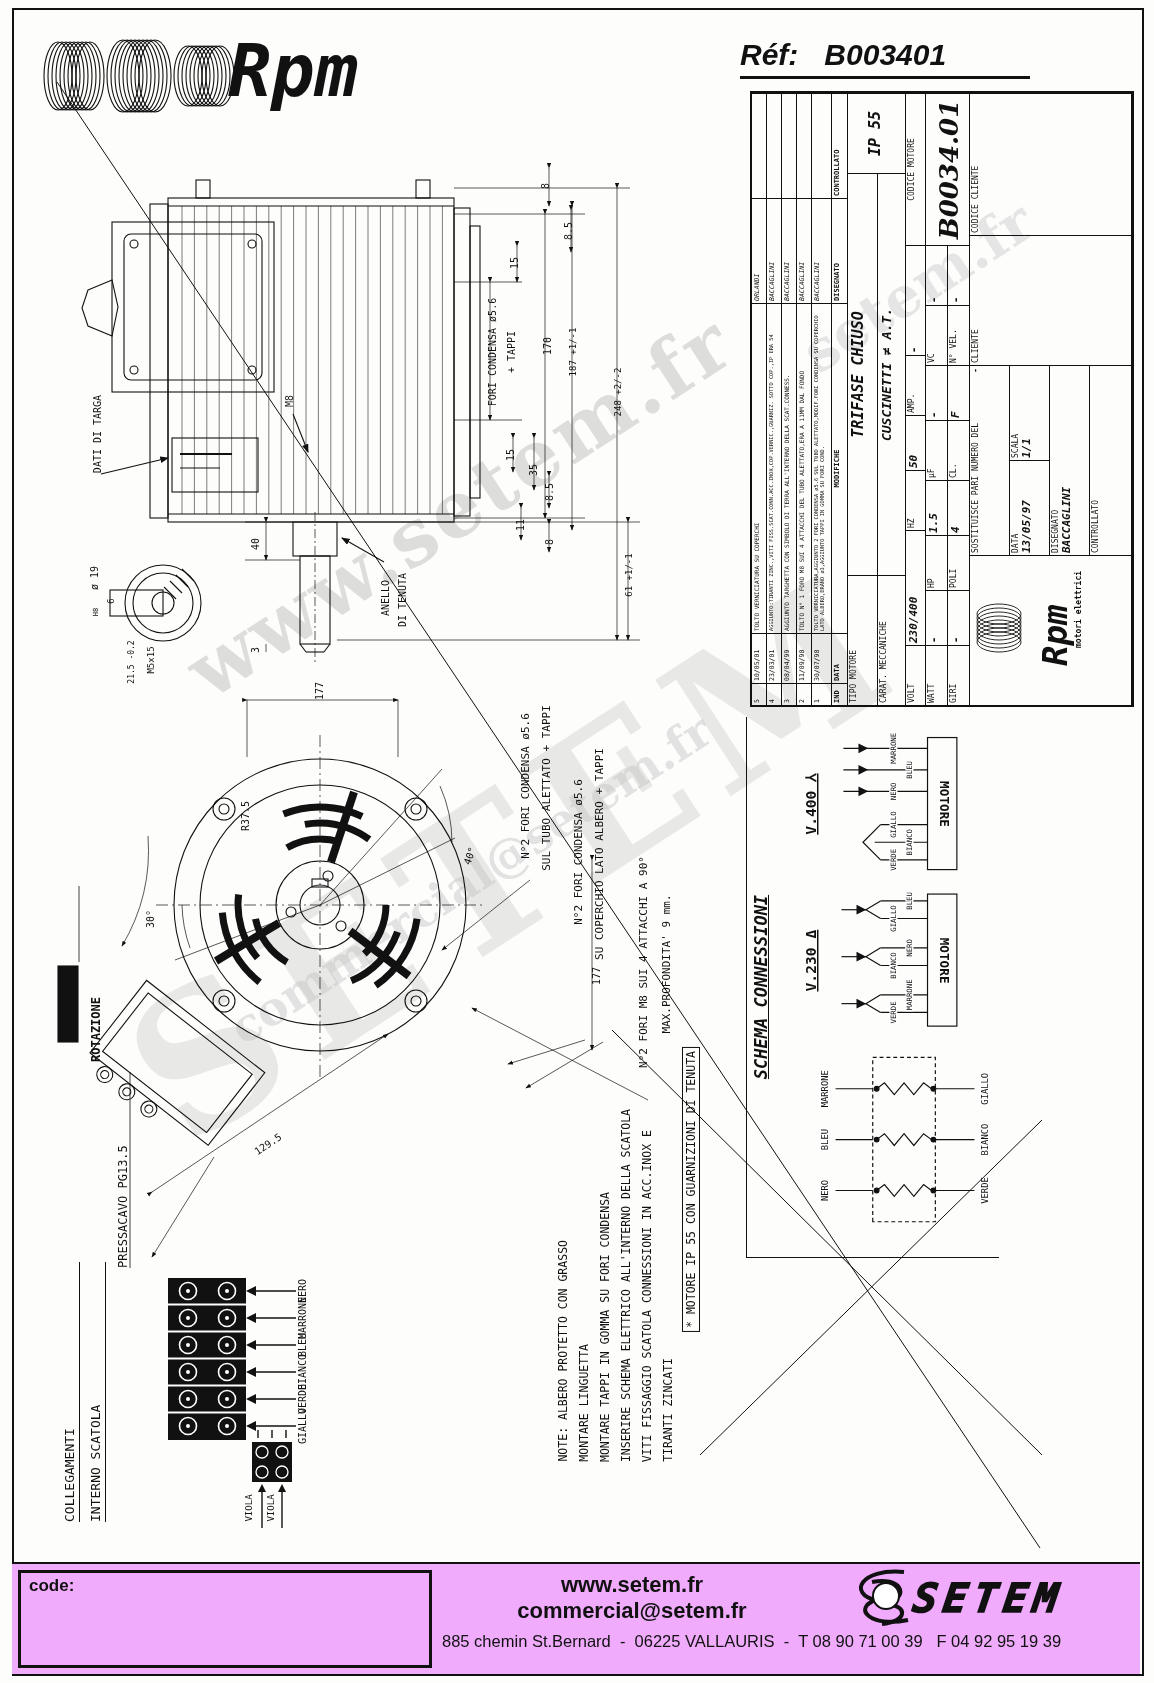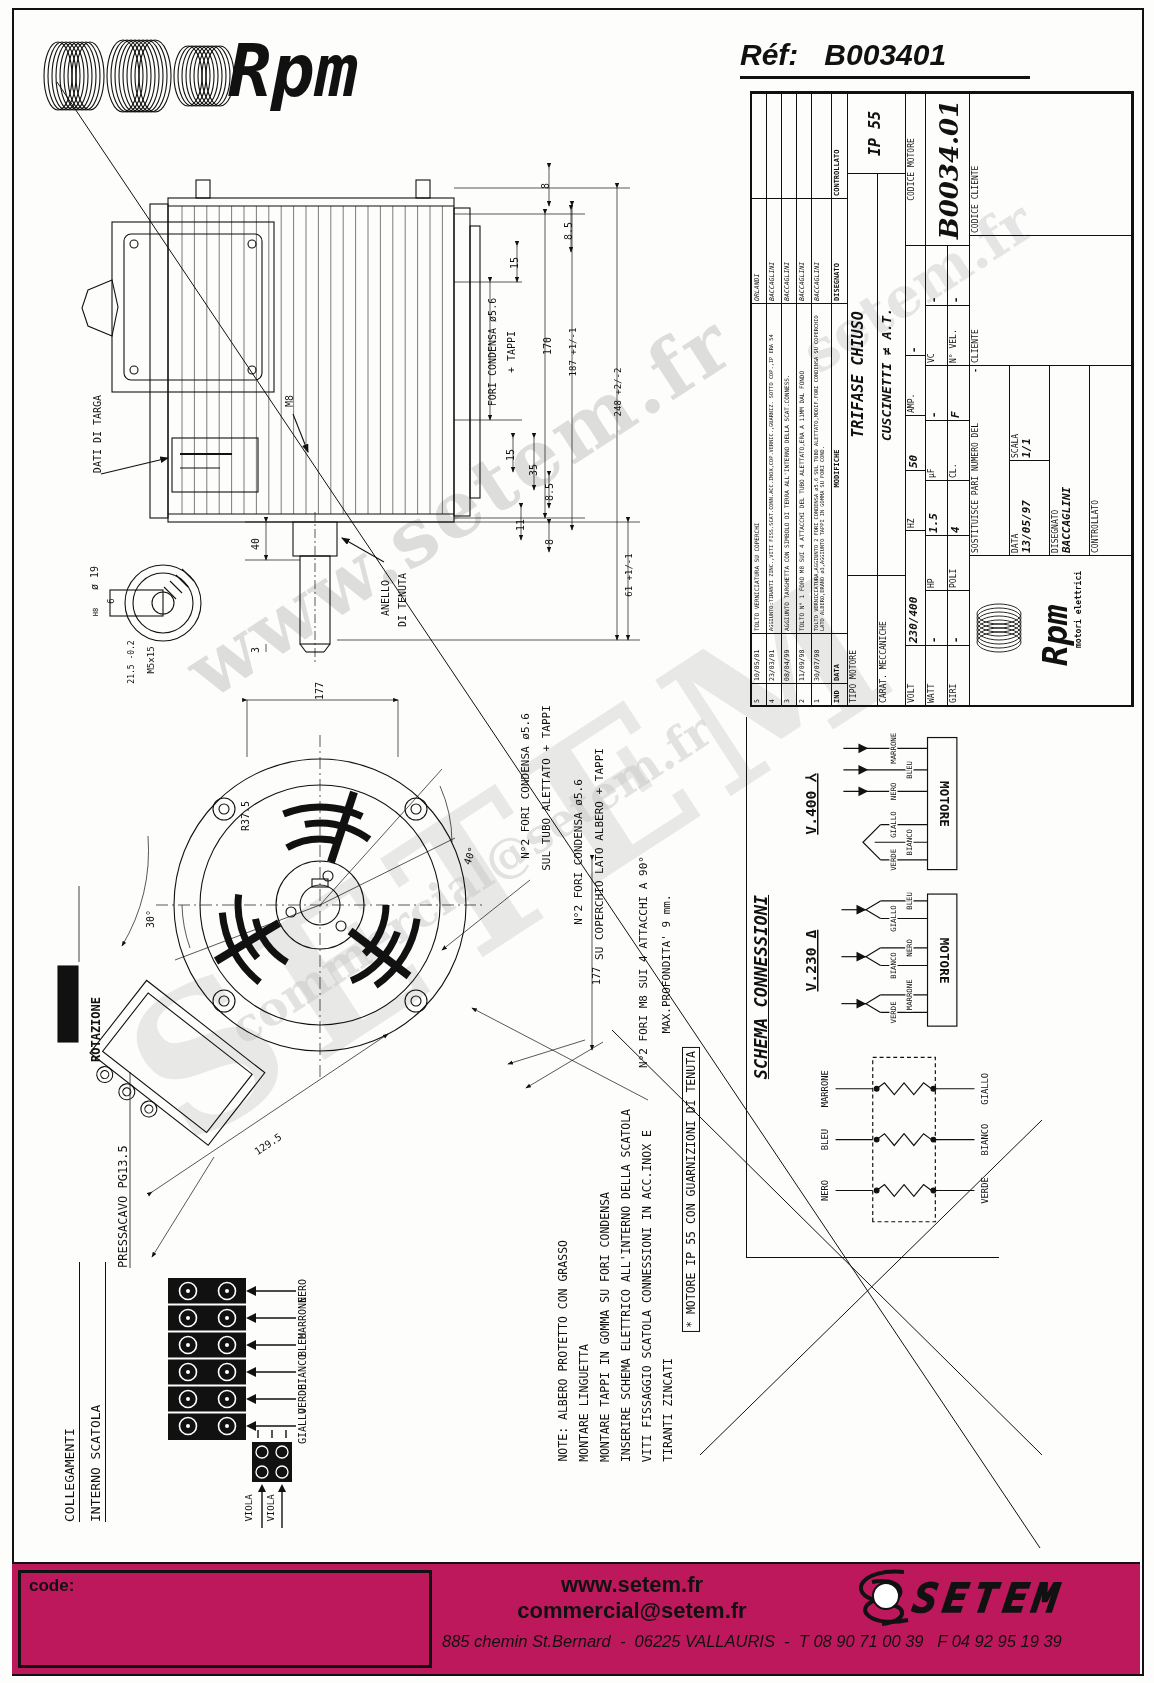--- a/index.html
+++ b/index.html
@@ -594,29 +594,29 @@
         <line x1="286" y1="1430" x2="286" y2="1438"></line>
     </g>
     <g fill="#111">
       <path d="M258 1492 L266 1492 L262 1484 z"></path>
         <path d="M278 1492 L286 1492 L282 1484 z"></path>
     </g>
     <text transform="rotate(-90 252 1508)" x="252" y="1508" font-size="9" text-anchor="middle">VIOLA</text>
     <text transform="rotate(-90 274 1508)" x="274" y="1508" font-size="9" text-anchor="middle">VIOLA</text>
   </svg>
 
-  <div class="abs" style="left:12px;top:1562px;width:1128px;height:110px;border-top:2px solid #111;z-index:4;background:#be185d;">
+  <div class="abs" style="left:12px;top:1562px;width:1128px;height:110px;border-top:2px solid #111;z-index:4;background:#f0abfc;">
     <div class="abs" style="left:6px;top:6px;width:408px;height:92px;border:3px solid #111;font-family:'Liberation Sans',sans-serif;">
       <div style="font-size:17px;font-weight:bold;padding:3px 8px;">code:</div>
     </div>
     <div class="abs" style="left:430px;top:8px;width:380px;text-align:center;font-family:'Liberation Sans',sans-serif;font-weight:bold;">
       <div style="font-size:22px;">www.setem.fr</div>
       <div style="font-size:22px;">commercial@setem.fr</div>
     </div>
-    <div class="abs" style="left:430px;top:68px;width:700px;font-family:'Liberation Sans',sans-serif;font-size:16.5px;white-space:pre;font-style:italic;">885 chemin St.Bernard  -  06225 VALLAURIS  -  T 08 90 71 00 39   F 04 92 95 19 39</div>
+    <div class="abs" style="left:430px;top:68px;width:700px;font-family:'Liberation Sans',sans-serif;font-size:16.5px;white-space:pre;">885 chemin St.Bernard  -  06225 VALLAURIS  -  T 08 90 71 00 39   F 04 92 95 19 39</div>
     <svg class="abs" style="left:830px;top:2px" width="290" height="64" viewBox="0 0 290 64">
       <g stroke="#111" fill="none" stroke-width="4">
         <path d="M62 6 C 18 2 6 28 34 34 C 10 42 28 62 66 54"></path>
         <path d="M30 16 C 58 10 70 30 44 38 C 68 40 64 56 40 58"></path>
       </g>
       <circle cx="44" cy="30" r="13" fill="#fff" stroke="#111" stroke-width="2"></circle>
       <text x="76" y="46" font-size="40" font-weight="bold" font-style="italic" font-family="Liberation Sans, sans-serif" transform="skewX(-8)" fill="#fff" stroke="#111" stroke-width="1.6" letter-spacing="6">SETEM</text>
     </svg>
   </div>
 </div>

